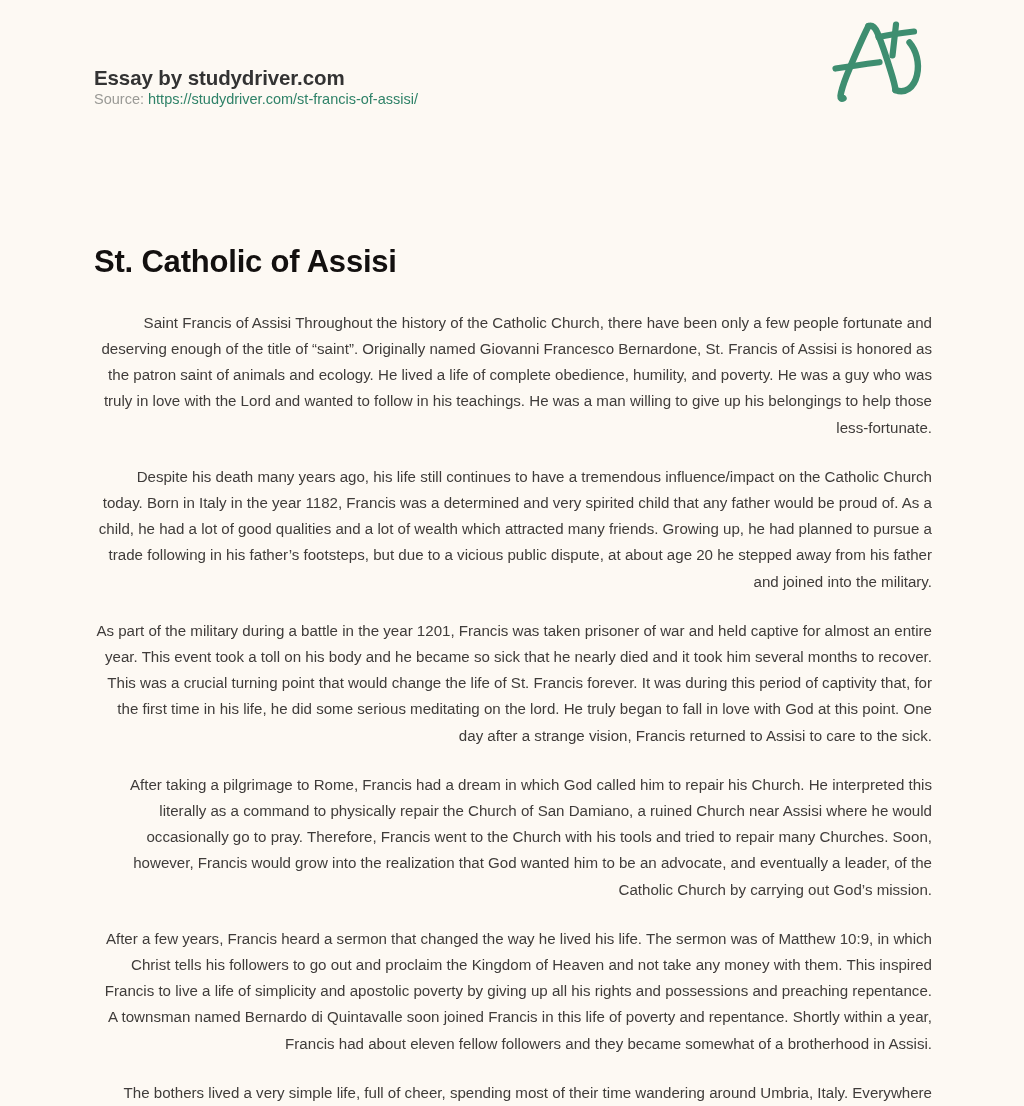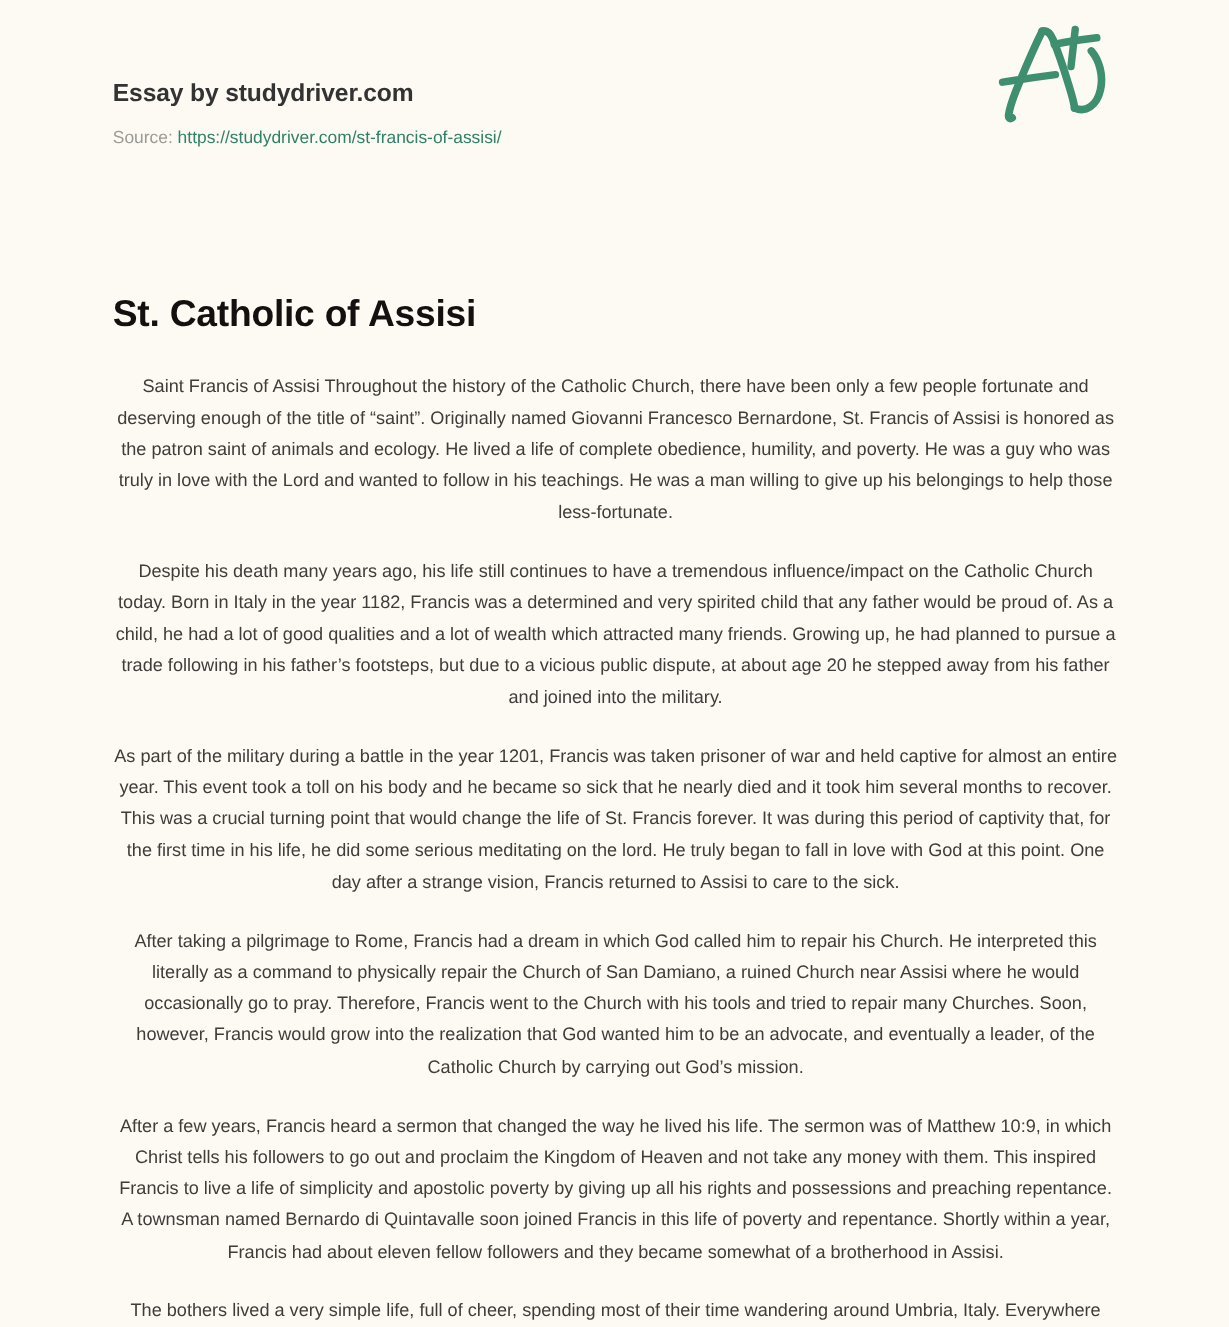--- a/index.html
+++ b/index.html
@@ -34,21 +34,20 @@
   .byline {
     font-size: 20.5px;
     font-weight: bold;
     color: #333333;
     letter-spacing: -0.1px;
     line-height: 1.2;
     margin: 0;
   }
 
   .source-line {
-    margin-top: 16px;
     font-size: 14.5px;
     line-height: 1.2;
     white-space: nowrap;
   }
 
   .source-label {
     color: #9a9a96;
   }
 
   .source-url {
@@ -85,21 +84,21 @@
 
   .body-copy {
     margin-top: 28px;
   }
 
   .body-copy p {
     margin: 0 0 23px 0;
     font-size: 15.1px;
     line-height: 26.2px;
     color: #3f3c3a;
-    text-align: center;
+    text-align: right;
   }
 
   .body-copy p:last-child {
     margin-bottom: 0;
   }
 </style>
 </head>
 <body>
 
 <div class="page">

